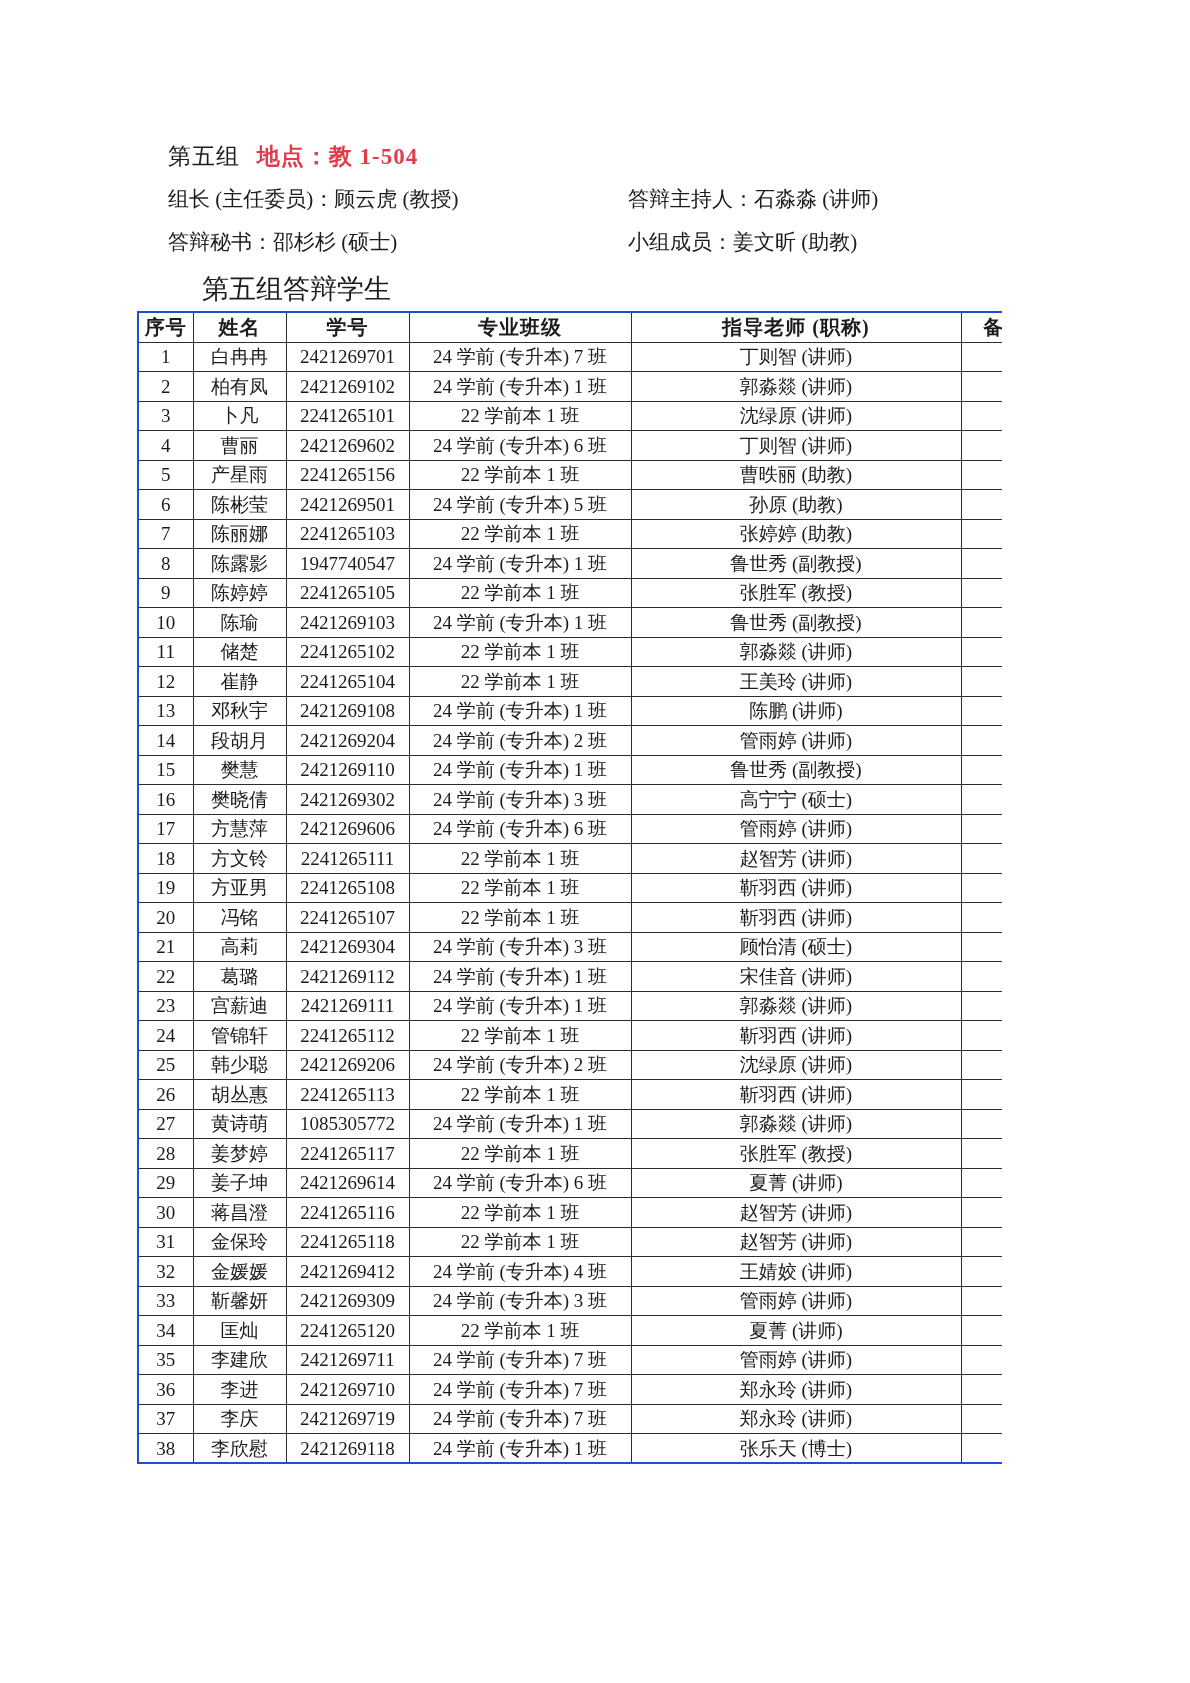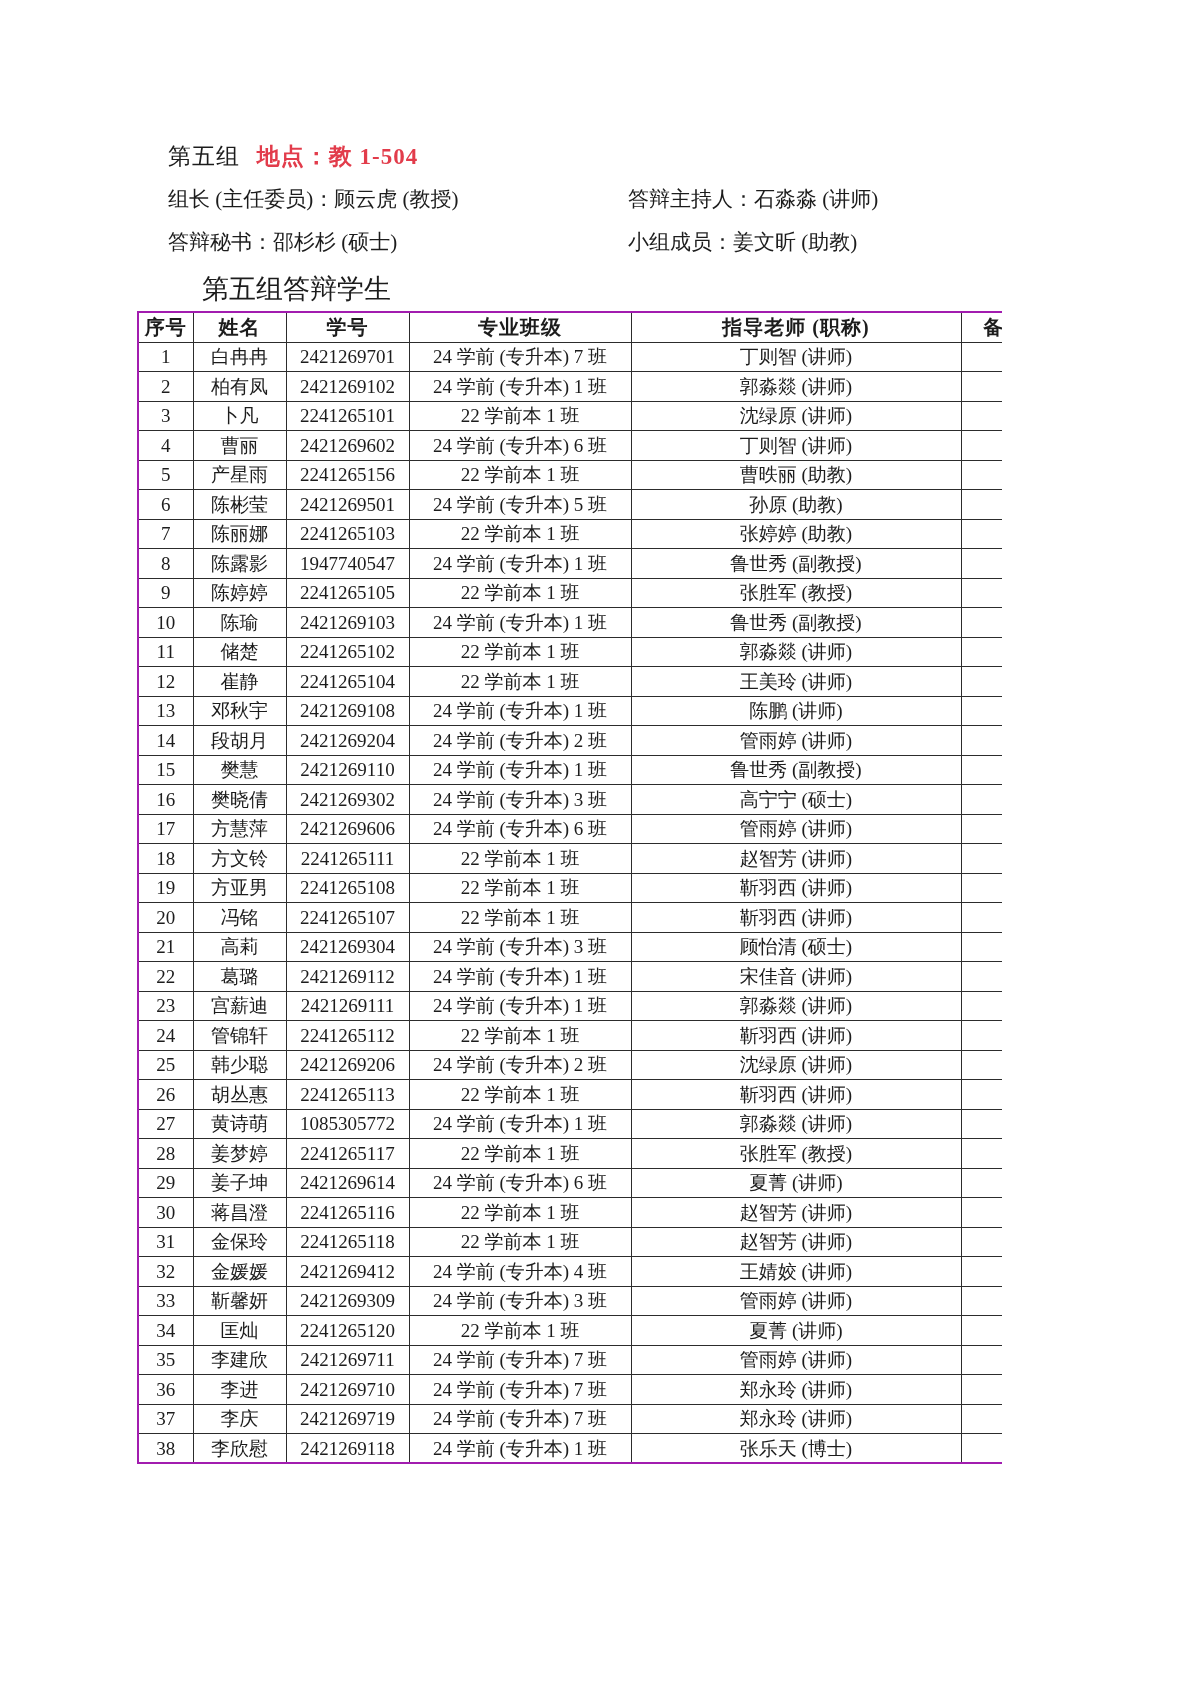--- a/index.html
+++ b/index.html
@@ -51,21 +51,21 @@
     white-space: nowrap;
     margin-left: 34px;
   }
   table.roster {
     position: absolute;
     left: 137px;
     top: 311px;
     width: 910px;
     border-collapse: collapse;
     table-layout: fixed;
-    border: 2px solid #a21caf;
+    border: 2px solid #1d4ed8;
   }
   table.roster th, table.roster td {
     border: 1.5px solid #2c2c2c;
     text-align: center;
     vertical-align: middle;
     padding: 0;
     line-height: 1;
     overflow: hidden;
     white-space: nowrap;
   }

